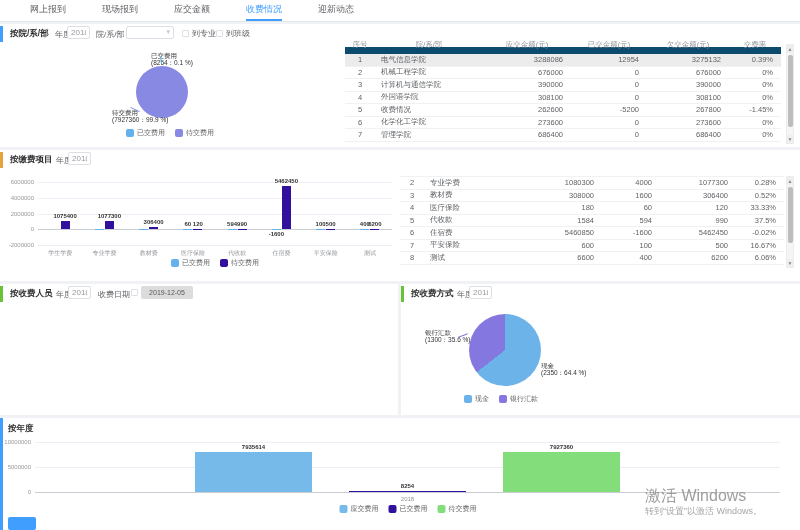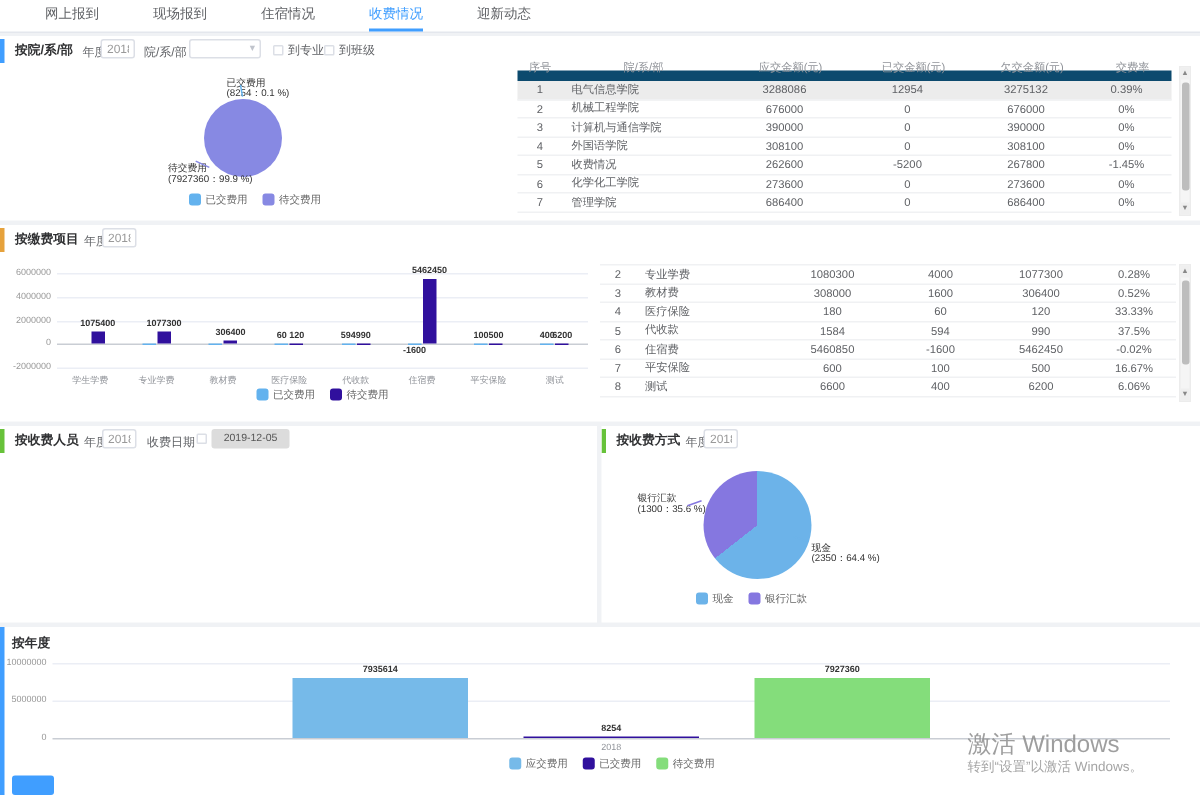--- a/index.html
+++ b/index.html
@@ -24,36 +24,36 @@
 .fcheck{position:absolute;top:4px;display:flex;align-items:center;gap:3px;font-size:8px;color:#606266;cursor:pointer}
 .cbox{width:7px;height:7px;border:1px solid #dcdfe6;border-radius:1px;background:#fff;display:inline-block}
 .datebox{position:absolute;top:2px;height:13px;background:#dcdcdc;border-radius:2px;font-size:7px;color:#555;text-align:center;line-height:13px}
 .tablebox{position:absolute}
 .trow{display:grid;align-items:center;height:12.5px;border-bottom:1px solid #f0f1f3}
 .trow.th{height:12px;border-bottom:7px solid #0c4a6e}
 .trow.th span{color:#909399;text-align:center !important;padding:0 !important}
 .trow span{font-size:7.5px;color:#606266;white-space:nowrap;overflow:hidden}
 .trow .c0{text-align:center}
 .trow .c1{text-align:left;padding-left:6px}
-.trow .c2,.trow .c3,.trow .c4,.trow .c5{text-align:center;padding-right:8px}
+.trow .c2,.trow .c3,.trow .c4,.trow .c5{text-align:right;padding-right:8px}
 .trow.hl{background:#ececec}
 .sb{position:absolute;width:8px;background:#f5f5f5;border:1px solid #ececec}
 .sb-btn{height:8px;font-size:5px;color:#888;text-align:center;line-height:8px;background:#efefef;cursor:pointer}
 .sb-thumb{position:absolute;left:1px;width:5px;background:#bdbdbd;border-radius:2px;cursor:pointer}
 .wm1{position:absolute;left:645px;top:486px;font-size:16px;color:#8e8e8e;opacity:.85;z-index:9;white-space:nowrap}
 .wm2{position:absolute;left:645px;top:505px;font-size:9px;color:#8e8e8e;opacity:.8;z-index:9;white-space:nowrap}
 .bluebtn{position:absolute;left:8px;top:517px;width:28px;height:13px;background:#409eff;border-radius:2px;z-index:8;cursor:pointer}
 </style>
 </head>
 <body>
 
 <div class="tabbar">
     <div class="tab">网上报到</div>
     <div class="tab">现场报到</div>
-    <div class="tab">住宿情况</div>
+    <div class="tab">应交金额</div>
     <div class="tab active">收费情况</div>
     <div class="tab">迎新动态</div>
   </div>
 
 <div class="panel" id="p1">
   <span class="accent" style="background:#409eff"></span>
   <span class="ptitle">按院/系/部</span>
   <span class="flabel" style="left:55px">年度</span>
   <input class="finput" style="left: 67px; width: 23px;" readonly="" value="2018">
   <span class="flabel" style="left:96px">院/系/部</span>

